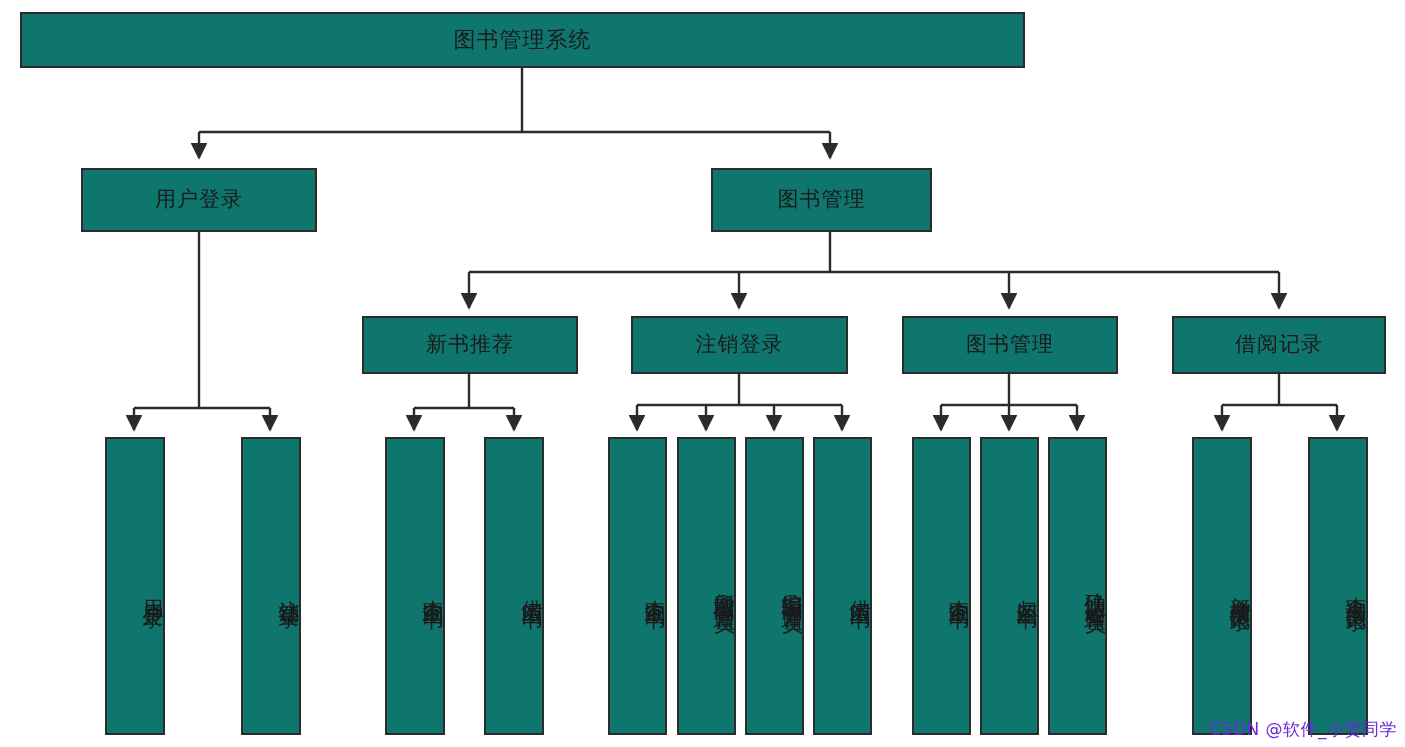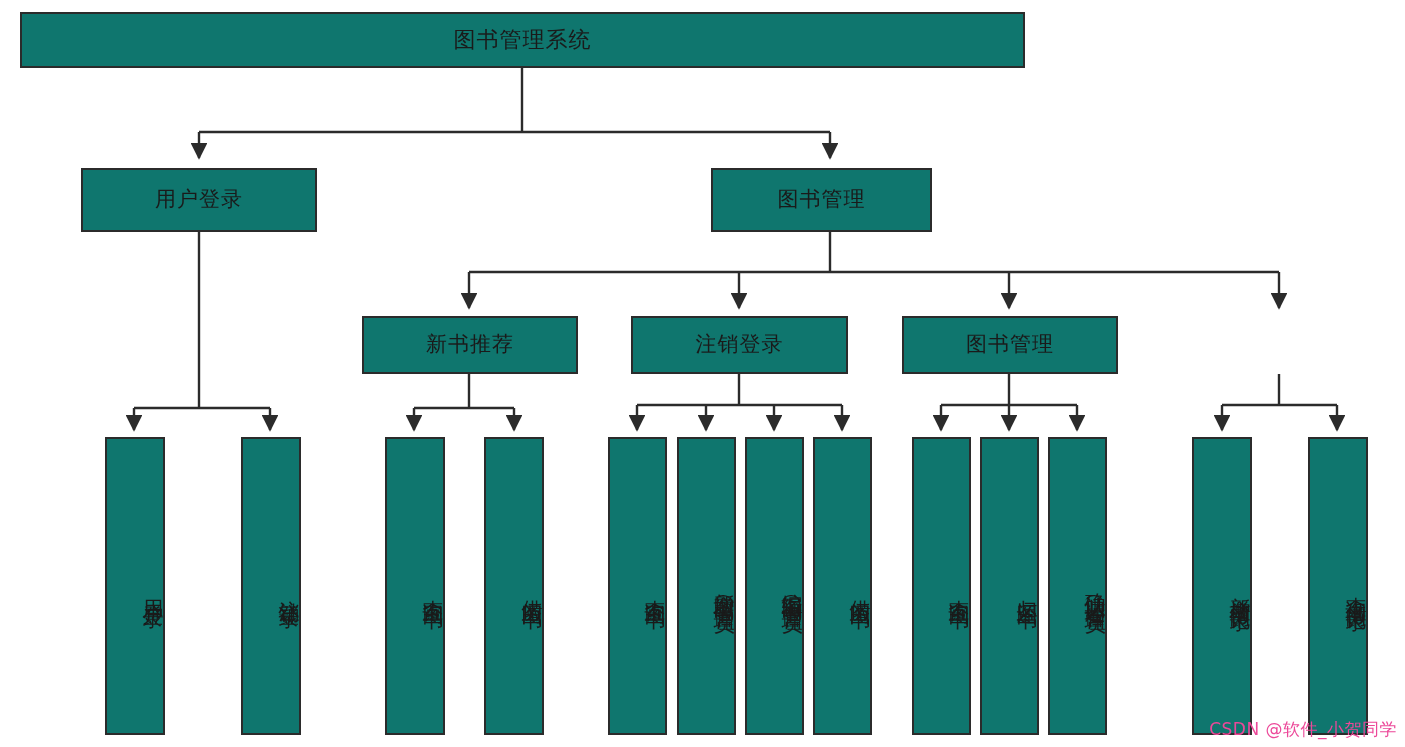--- a/index.html
+++ b/index.html
@@ -57,21 +57,21 @@
     top: 0;
     width: 1405px;
     height: 747px;
     pointer-events: none;
   }
   .watermark {
     position: absolute;
     right: 8px;
     bottom: 6px;
     font-size: 17px;
-    color: #ec4899;
+    color: #6d28d9;
     white-space: nowrap;
     letter-spacing: 0.5px;
   }
 </style>
 </head>
 <body>
 
 <div id="canvas">
 
   <svg class="wires" viewBox="0 0 1405 747">
@@ -137,20 +137,23 @@
 
   <div class="node horiz" style="left:362px; top:316px; width:216px; height:58px;">
     <span>新书推荐</span>
   </div>
   <div class="node horiz" style="left:631px; top:316px; width:217px; height:58px;">
     <span>注销登录</span>
   </div>
   <div class="node horiz" style="left:902px; top:316px; width:216px; height:58px;">
     <span>图书管理</span>
   </div>
+  <div class="node horiz" style="left:1172px; top:316px; width:214px; height:58px;">
+    <span>借阅记录</span>
+  </div>
 
   <div class="node vert" style="left:105px; top:437px; width:60px; height:298px;">
     <span>用户登录</span>
   </div>
   <div class="node vert" style="left:241px; top:437px; width:60px; height:298px;">
     <span>注销登录</span>
   </div>
 
   <div class="node vert" style="left:385px; top:437px; width:60px; height:298px;">
     <span>查询图书</span>

